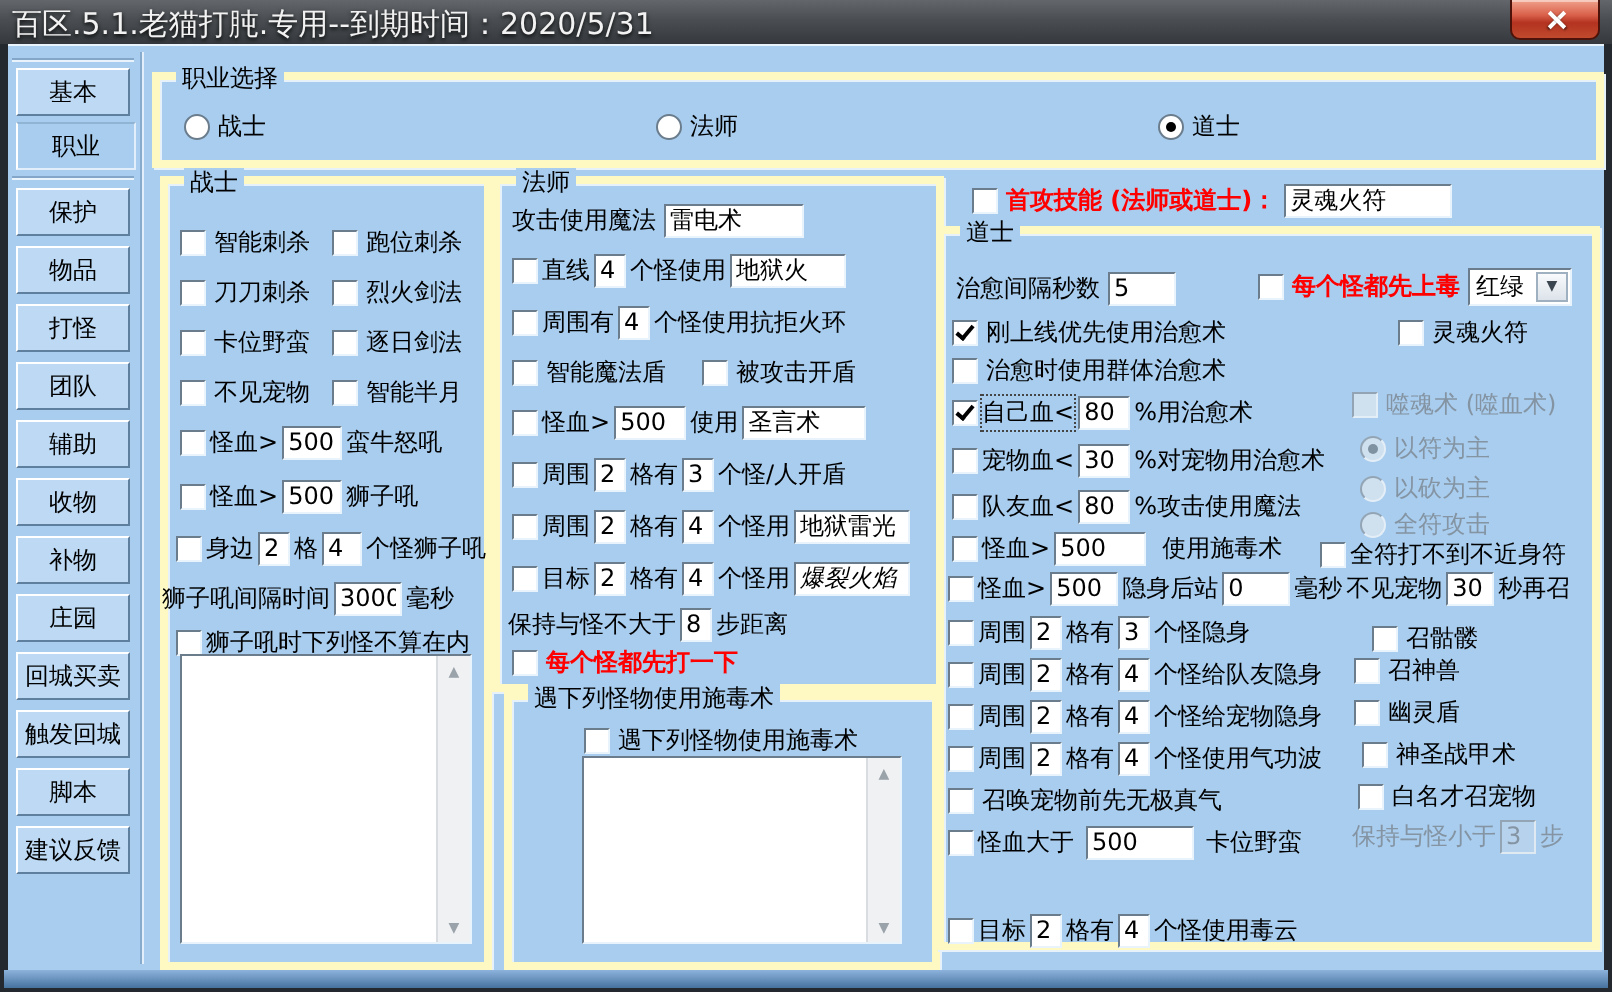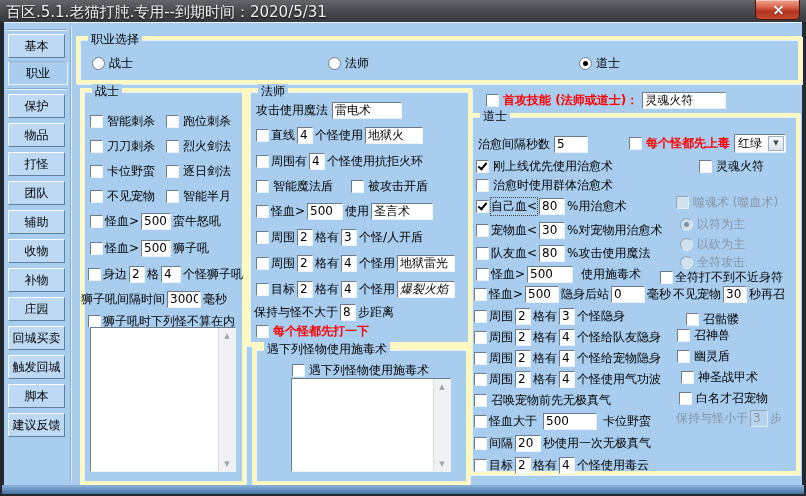--- a/index.html
+++ b/index.html
@@ -410,26 +410,20 @@
       <span class="cb"></span>
       <span>怪血大于</span>
       <input class="inp" style="width: 54px; margin-left: 4px;" value="500">
       <span style="margin-left:4px">卡位野蛮</span>
     </div>
     <div class="row dis g2" style="left:204px;top:292px">
       <span>保持与怪小于</span>
       <input class="inp" style="width: 18px;" value="3">
       <span>步</span>
     </div>
-    <div class="row g2" style="left:2px;top:317px">
-      <span class="cb"></span>
-      <span>间隔</span>
-      <input class="inp" style="width: 26px;" value="20">
-      <span>秒使用一次无极真气</span>
-    </div>
     <div class="row g2" style="left:2px;top:339px">
       <span class="cb"></span>
       <span>目标</span>
       <input class="inp" style="width: 16px;" value="2">
       <span>格有</span>
       <input class="inp" style="width: 16px;" value="4">
       <span>个怪使用毒云</span>
     </div>
   </div>
 

